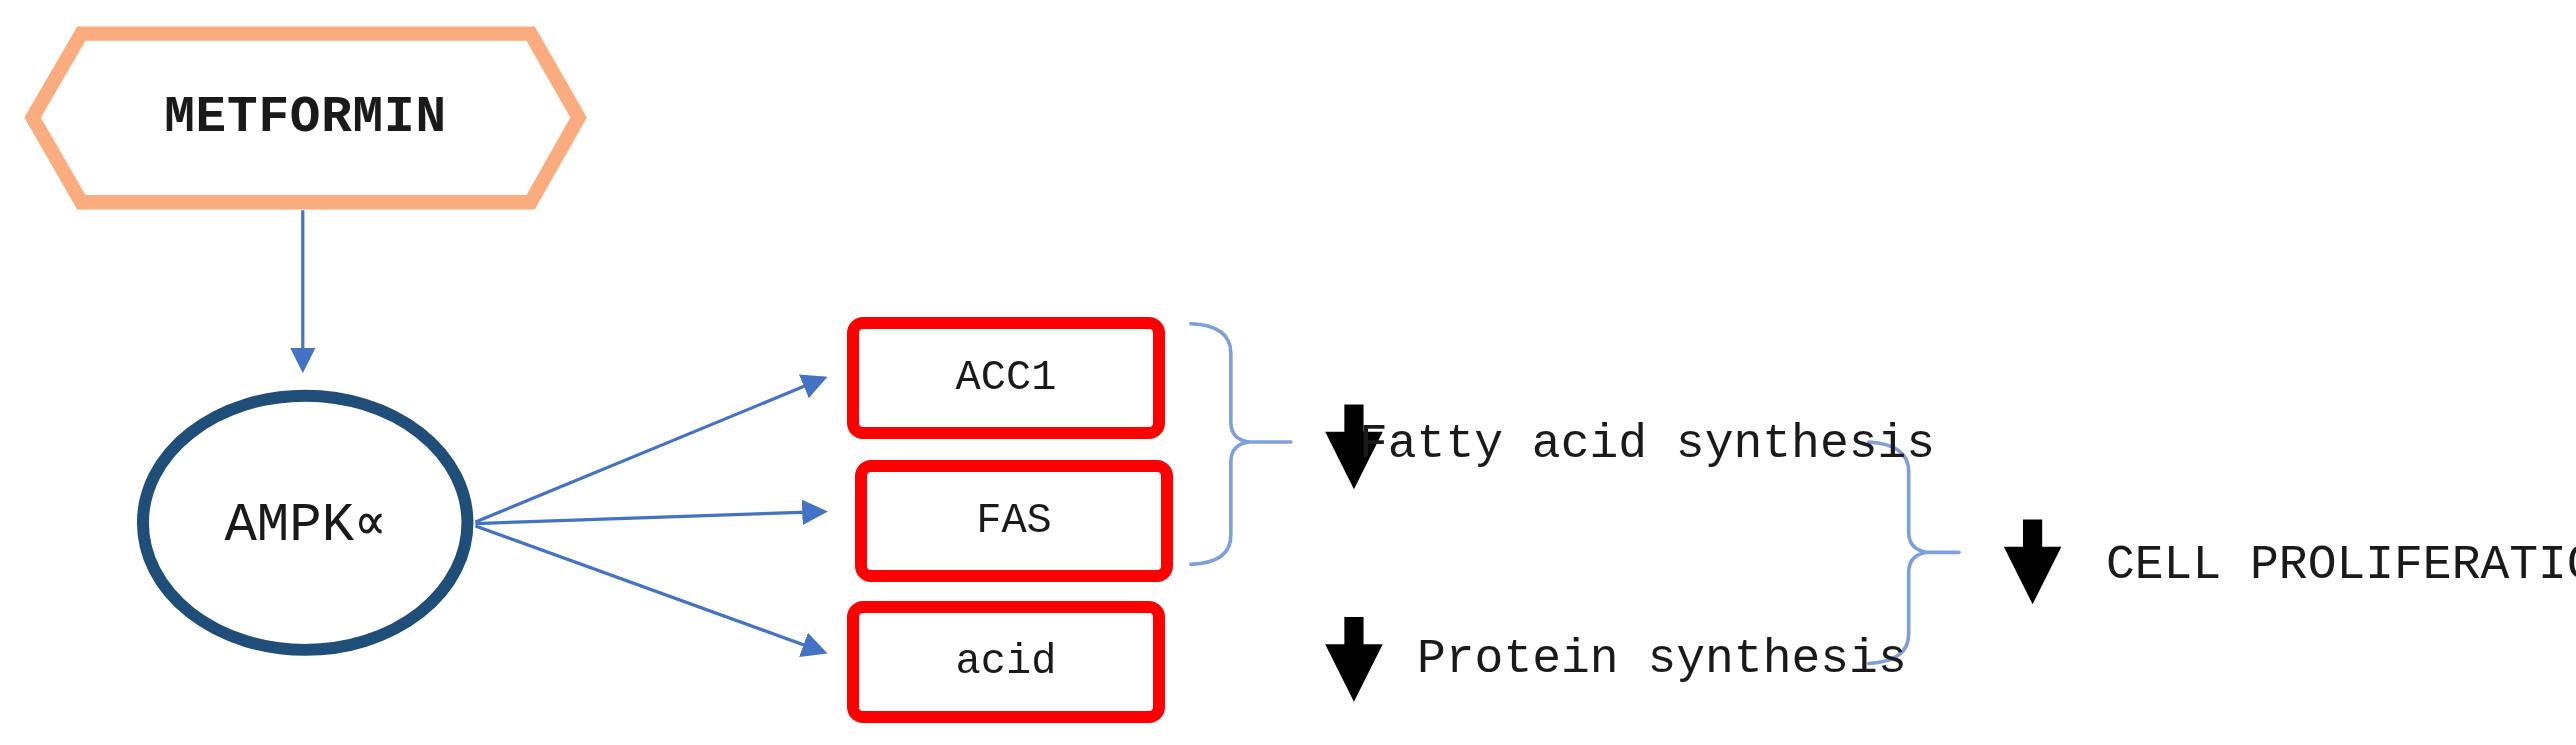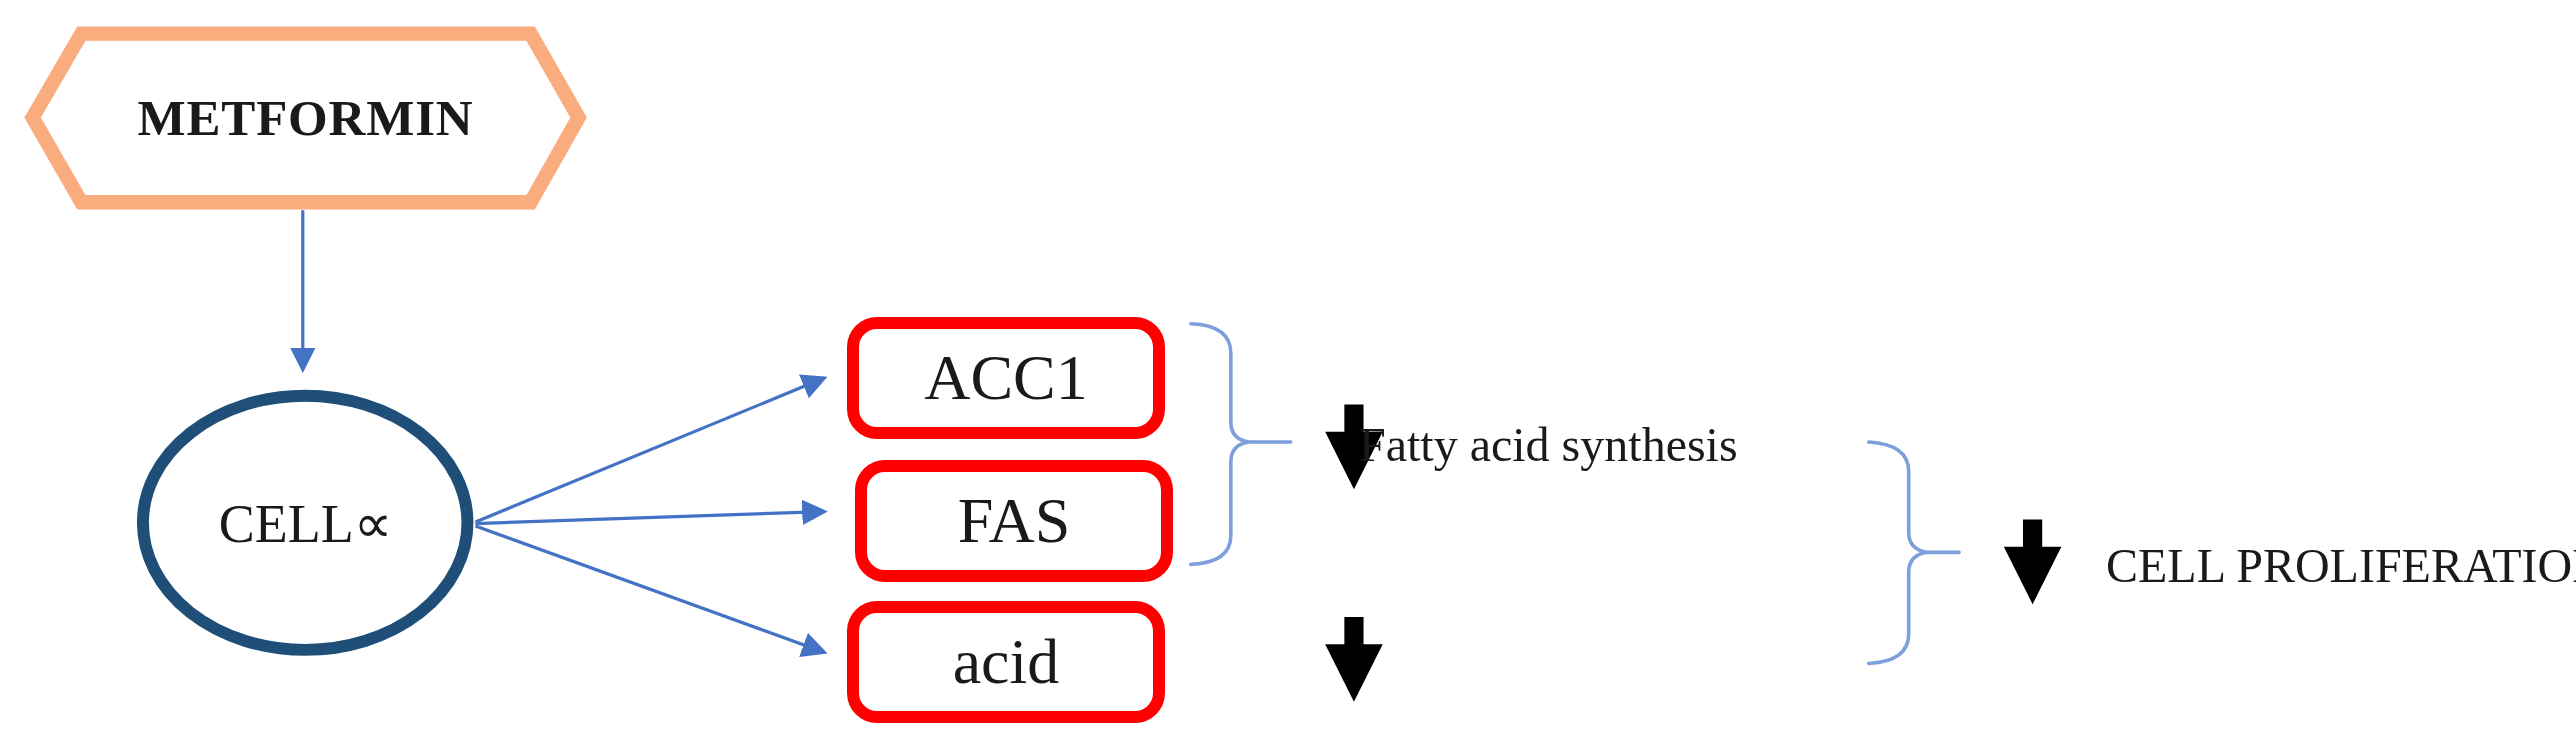--- a/index.html
+++ b/index.html
@@ -1,21 +1,21 @@
 <!DOCTYPE html>
 <html style="--hexagon-border: #FBAC7E; --ellipse-border: #1F4E79; --box-border: #FF0000; --connector-blue: #4472C4; --brace-blue: #7DA0DC; --arrow-black: #000000; --text: #1A1A1A;font-size:12.8px"><head>
 <meta charset="utf-8">
 <style>
   html,body{margin:0;padding:0;background:#ffffff;}
   #canvas{
     position:relative;
     width:2576px;height:745px;
     background:#ffffff;
     overflow:hidden;
-    font-family:Liberation Serif, serif;
+    font-family:Liberation Mono, monospace;
     color:var(--text,#1a1a1a);
   }
   #overlay{position:absolute;left:0;top:0;width:2576px;height:745px;}
   .shape-label{
     position:absolute;
     display:flex;align-items:center;justify-content:center;
     text-align:center;
     color:var(--text,#1a1a1a);
     white-space:nowrap;
   }
@@ -24,24 +24,24 @@
     font-size:51px;font-weight:700;letter-spacing:0.8px;
   }
   .ampk-label{
     left:137px;top:390px;width:337px;height:266px;
     font-size:54px;font-weight:400;
   }
   .target-box{
     position:absolute;
     left:847px;width:294px;height:98px;
     border:12.8px solid var(--box-border,#ff0000);
-    border-radius:30px;
+    border-radius:16px;
     background:#ffffff;
     display:flex;align-items:center;justify-content:center;
-    font-size:64px;font-weight:400;
+    font-size:42px;font-weight:400;
   }
   .box-acc1{top:317px;}
   .box-fas{top:460px;margin-left:8px;}
   .box-mtor{top:601px;}
   .row-label{
     position:absolute;
     font-size:48px;font-weight:400;
     white-space:nowrap;
     transform:translateY(-50%);
   }
@@ -79,29 +79,30 @@
              M2337,830 Q2387,827 2387,793 L2387,716 Q2387,695 2409,691
              M2409,691 L2450,691" style="fill:none;stroke:var(--brace-blue,#7DA0DC);stroke-width:4.5;stroke-linecap:round"></path>
 
     <path d="M1681,506 L1705,506 L1705,540 L1729,540 L1693,612 L1657,540 L1681,540 Z" style="fill:var(--arrow-black,#000000)"></path>
     <path d="M1681,772 L1705,772 L1705,806 L1729,806 L1693,878 L1657,806 L1681,806 Z" style="fill:var(--arrow-black,#000000)"></path>
     <path d="M2530,650 L2554,650 L2554,684 L2578,684 L2542,756 L2506,684 L2530,684 Z" style="fill:var(--arrow-black,#000000)"></path>
   </svg>
 
   <div class="shape-label metformin-label">METFORMIN</div>
 
-  <div class="shape-label ampk-label">CELL∝</div>
+  <div class="shape-label ampk-label">AMPK∝</div>
 
   <div class="target-box box-acc1">
     <span>ACC1</span>
   </div>
   <div class="target-box box-fas">
     <span>FAS</span>
   </div>
   <div class="target-box box-mtor">
     <span>acid</span>
   </div>
 
   <div class="row-label fatty-label">Fatty acid synthesis</div>
+  <div class="row-label protein-label">Protein synthesis</div>
   <div class="row-label cell-label">CELL PROLIFERATION</div>
 
 </div>
 
 
 </body></html>

